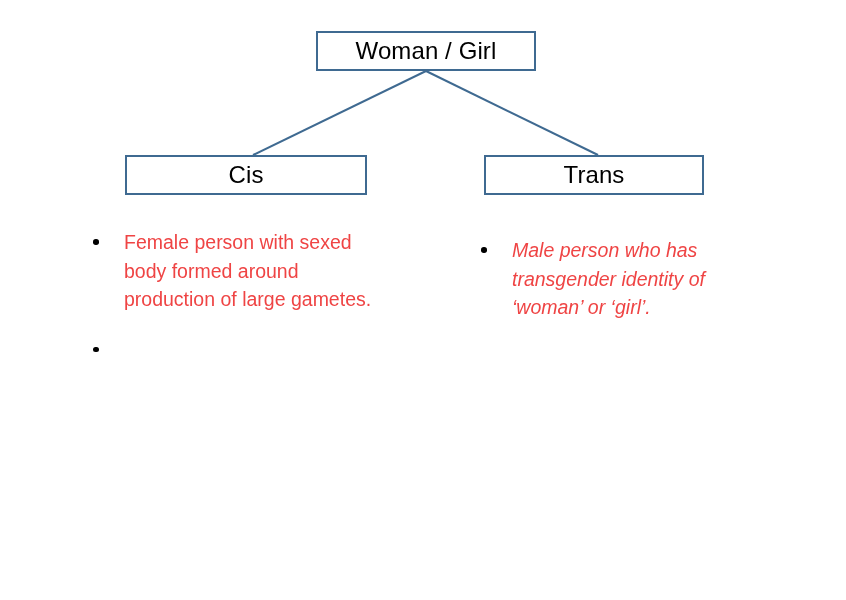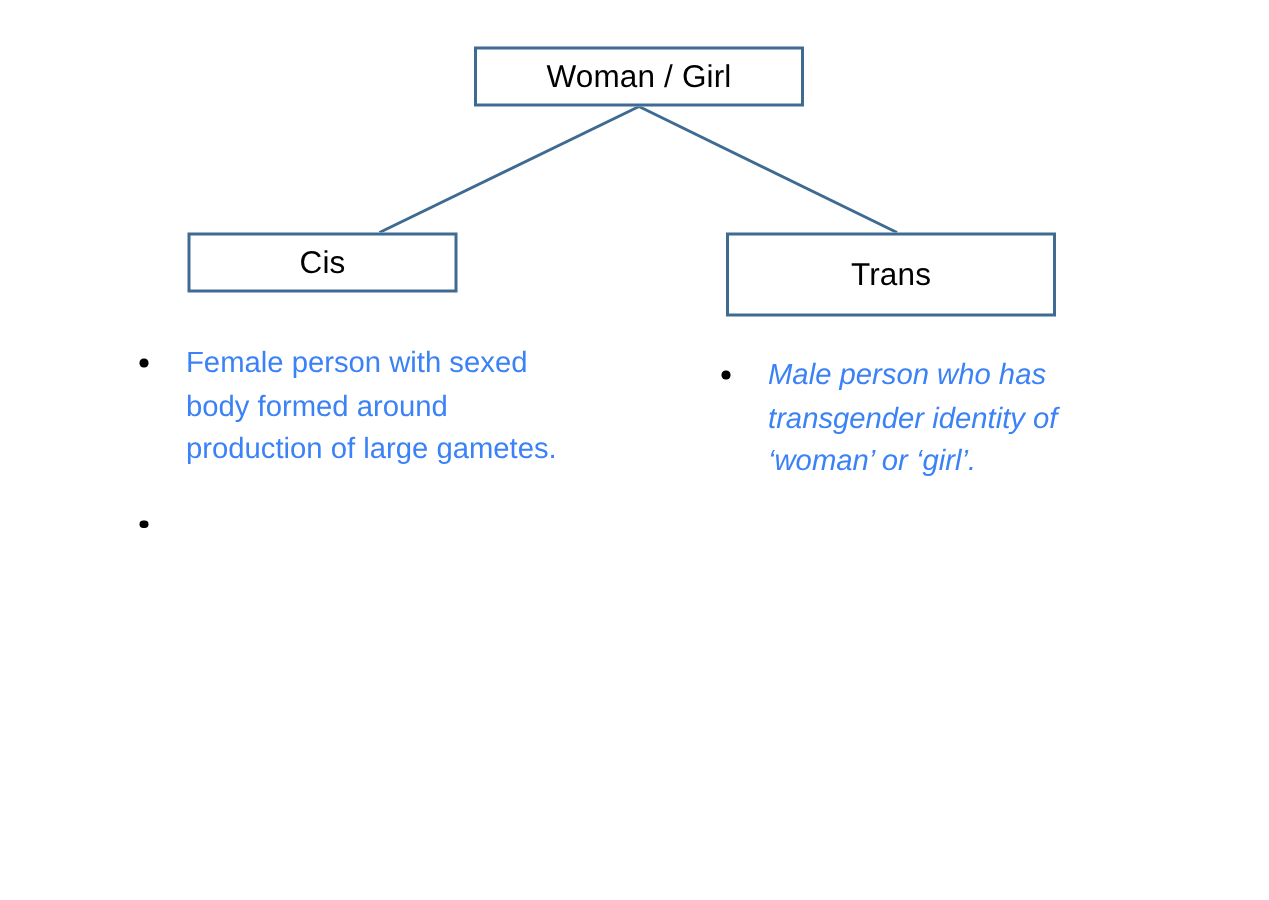--- a/index.html
+++ b/index.html
@@ -35,44 +35,44 @@
     position: absolute;
     box-sizing: border-box;
     background: #ffffff;
     border: 2px solid #3f6a91;
     display: flex;
     align-items: center;
     justify-content: center;
     z-index: 2;
   }
   .node-label {
-    font-size: 21px;
+    font-size: 24px;
     line-height: 1;
     color: #000000;
     letter-spacing: 0.1px;
     white-space: nowrap;
   }
 
   #node-root {
     left: 316px;
     top: 31px;
     width: 220px;
     height: 40px;
   }
   #node-cis {
     left: 125px;
     top: 155px;
-    width: 180px;
+    width: 242px;
     height: 40px;
   }
   #node-trans {
     left: 484px;
     top: 155px;
     width: 220px;
-    height: 56px;
+    height: 40px;
   }
 
   
   .bullet-list {
     position: absolute;
     margin: 0;
     padding: 0;
     list-style: none;
     z-index: 2;
   }
@@ -86,21 +86,21 @@
     top: 236px;
     width: 260px;
     font-style: italic;
   }
   .bullet-item {
     position: relative;
     padding-left: 36px;
     margin-bottom: 22px;
     font-size: 19.5px;
     line-height: 28.5px;
-    color: #3b82f6;
+    color: #ef4444;
   }
   .bullet-item:last-child {
     margin-bottom: 0;
   }
   .bullet-dot {
     position: absolute;
     left: 5px;
     top: 11px;
     width: 5.5px;
     height: 5.5px;

